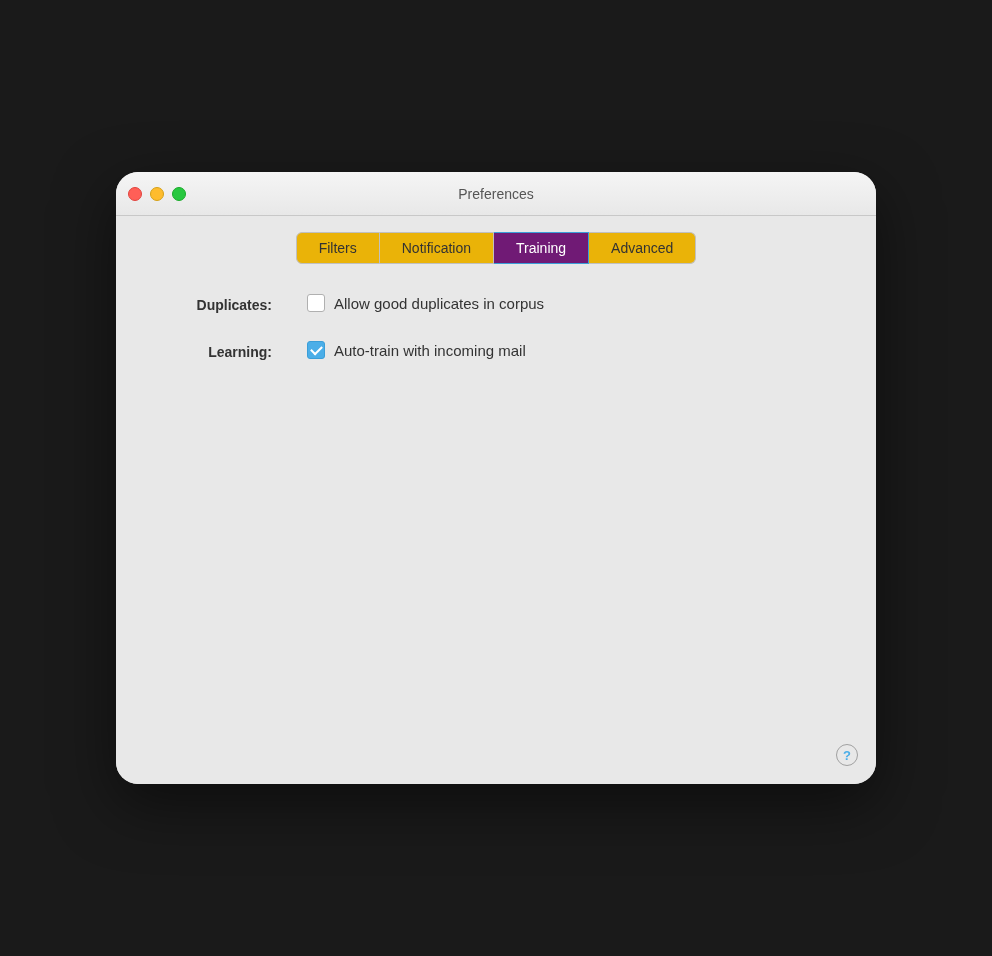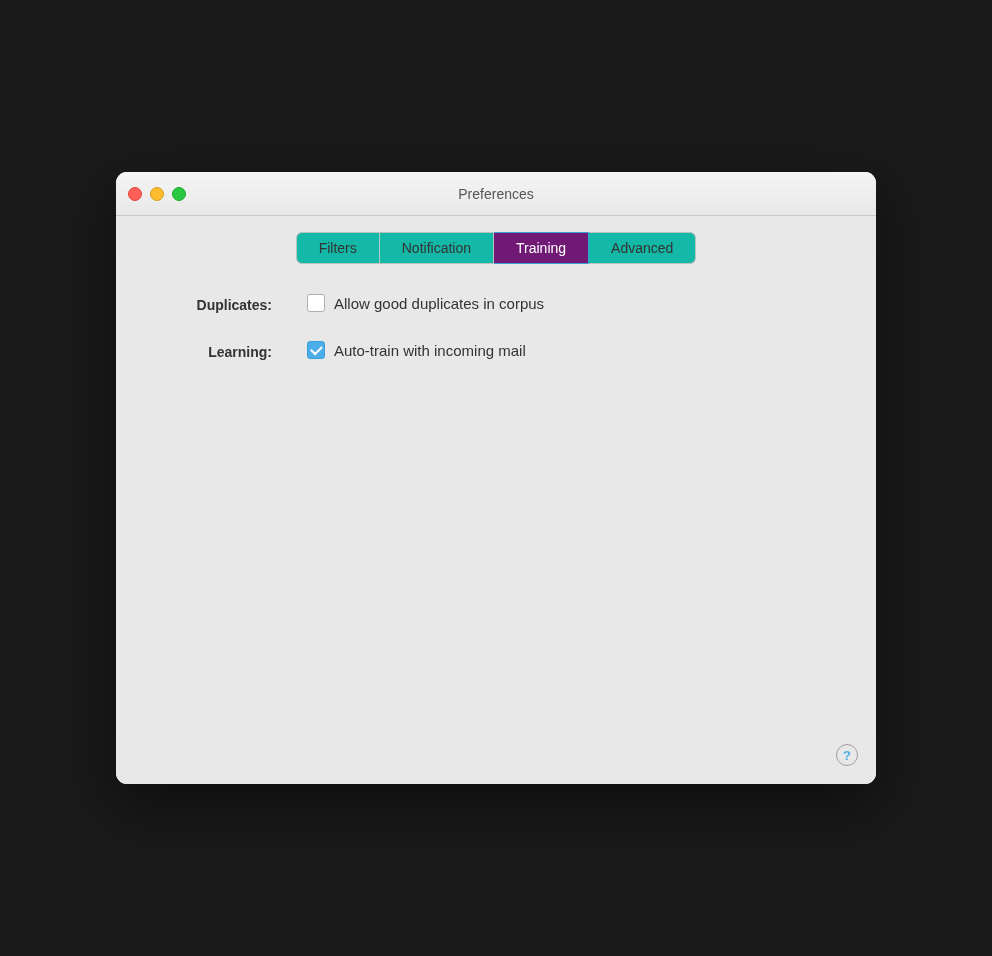--- a/index.html
+++ b/index.html
@@ -13,21 +13,21 @@
       display: flex;
       justify-content: center;
       align-items: center;
       min-height: 100vh;
       font-family: -apple-system, BlinkMacSystemFont, "San Francisco", "Helvetica Neue", Helvetica, Arial, sans-serif;
     }
 
     .window {
       width: 760px;
       background: #e8e8e8;
-      border-radius: 11px;
+      border-radius: 22px;
       box-shadow: 0 20px 60px rgba(0,0,0,0.5);
       overflow: hidden;
     }
 
     .title-bar {
       background: linear-gradient(to bottom, #f5f5f5, #e8e8e8);
       height: 44px;
       display: flex;
       align-items: center;
       padding: 0 12px;
@@ -78,21 +78,21 @@
       display: flex;
       justify-content: center;
       gap: 0;
     }
 
     .tab {
       padding: 7px 22px;
       font-size: 14px;
       cursor: pointer;
       border: 1px solid #c0c0c0;
-      background: #14b8a6;
+      background: #eab308;
       color: #333;
       border-radius: 0;
       outline: none;
     }
 
     .tab:first-child {
       border-radius: 6px 0 0 6px;
     }
 
     .tab:last-child {

